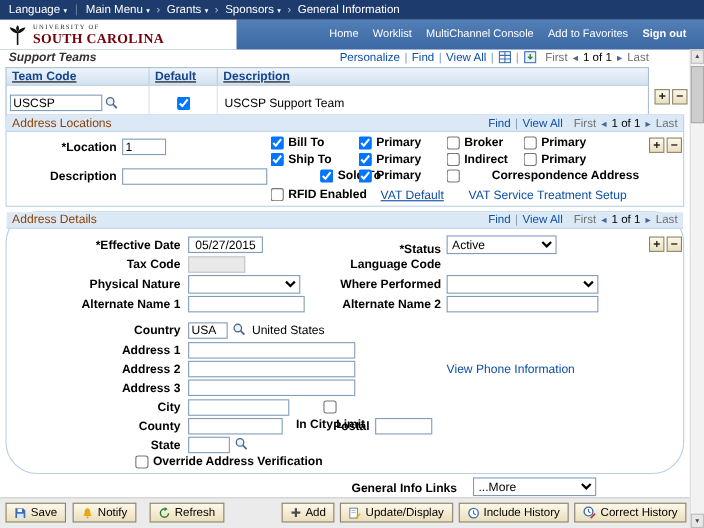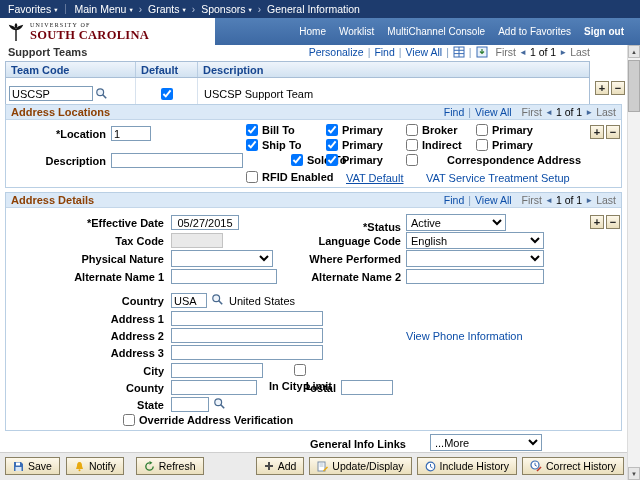--- a/index.html
+++ b/index.html
@@ -30,36 +30,36 @@
   .ptool { display:flex; align-items:center; font-size:10.5px; white-space:nowrap; }
   .tsep { margin:0 4px; color:#7e9cc0; }
   .tsep::before { content:"|"; }
   .navic { color:#44699d; font-size:8px; margin:0 3px; cursor:pointer; }
   .navtxt { color:#707070; }
   .pagetxt { color:#000; }
   .iconbox { display:inline-flex; cursor:pointer; }
 
   
   #st-grid { position:absolute; left:5px; top:61px; width:585px; }
-  .ghrow { display:flex; height:17px; background:linear-gradient(#eef4fb,#d2e2f1); border:1px solid #a8bed6; }
+  .ghrow { display:flex; height:17px; background:linear-gradient(#eef4fb,#d2e2f1); border:1px solid #a8bed6;text-decoration:underline; }
   .ghcell { display:flex; align-items:center; padding-left:5px; color:#16458f; font-weight:bold; border-right:1px solid #b9cde2; }
   .gdrow { display:flex; height:32px; border:1px solid #a8bed6; border-top:none; background:#fff; align-items:center; }
   .gdcell { display:flex; align-items:center; height:100%; border-right:1px solid #d7e2ee; }
 
   
   .tb { position:absolute; height:15px; border:1px solid #7f9db9; background:#fff; font:11px "Liberation Sans",sans-serif; padding:0 2px; color:#000; }
   .tb:disabled { background:#e9e9e9; border-color:#c3c3c3; }
   .sel { position:absolute; height:17px; border:1px solid #7f9db9; background:#fff; font:11px "Liberation Sans",sans-serif; color:#000; }
   input[type="checkbox"] { width:12px; height:12px; margin:0; cursor:pointer; }
   .pm { width:14px; height:14px; border:1px solid #8a8163; background:linear-gradient(#fdf8ea,#eadfbd); display:inline-flex; align-items:center; justify-content:center; font-weight:bold; font-size:11px; line-height:1; cursor:pointer; color:#222; }
 
   
   .gbox { position:absolute; border:1px solid #b9cfe4; background:#fff; }
   .gbox-hd { position:absolute; left:0; top:0; right:0; height:15px; background:#dbe9f7; border-bottom:1px solid #c3d6e9; display:flex; align-items:center; padding:0 5px; }
-  .gbox-title { color:#8d4004; font-weight:bold; }
+  .gbox-title { color:#8d4004; font-weight:normal; }
   .gbox-tool { margin-left:auto; }
   .fl { position:absolute; width:158px; text-align:right; font-weight:bold; white-space:nowrap; }
   .fl2 { position:absolute; left:240px; width:155px; text-align:right; font-weight:bold; white-space:nowrap; }
   .fl100 { position:absolute; left:0; width:100px; text-align:right; font-weight:bold; white-space:nowrap; }
   .cbrow { position:absolute; display:flex; align-items:center; gap:4px; white-space:nowrap; }
   .cblabel { font-weight:bold; }
 
   
   #footer { position:absolute; left:0; top:452px; width:640px; height:28px; background:#ebebeb; border-top:1px solid #cfcfcf; }
   .btngrp { position:absolute; top:4px; display:flex; gap:6px; }
@@ -68,21 +68,21 @@
   
   #scrollbar { position:absolute; left:627px; top:45px; width:13px; height:435px; background:#f2f2f2; border-left:1px solid #dcdcdc; }
   .sbbtn { position:absolute; left:0; width:12px; height:13px; background:#e7e7e7; border:1px solid #bdbdbd; font-size:6px; color:#4a4a4a; display:flex; align-items:center; justify-content:center; cursor:pointer; }
   #sb-thumb { position:absolute; left:0; top:15px; width:12px; height:52px; background:#cdcdcd; border:1px solid #ababab; cursor:pointer; }
 </style>
 </head>
 <body>
 
 <div id="topnav">
   <span class="mitem">
-    <span>Favorites</span>
+    <span>Language</span>
     <span class="caret">▾</span>
   </span>
   <span class="vsep"></span>
   <span class="mitem">
     <span>Main Menu</span>
     <span class="caret">▾</span>
   </span>
   <span class="crumbsep"></span>
   <span class="mitem">
     <span>Grants</span>
@@ -111,21 +111,21 @@
   </div>
   <div id="banner-links">
     <span class="blink">Home</span>
     <span class="blink">Worklist</span>
     <span class="blink">MultiChannel Console</span>
     <span class="blink">Add to Favorites</span>
     <span class="blink signout">Sign out</span>
   </div>
 </div>
 
-<div class="abs bold" style="left:8px; top:46px; color:#333;">Support Teams</div>
+<div class="abs bold" style="left:8px; top:46px; color:#333;font-style:italic;">Support Teams</div>
 
 <div class="ptool abs" style="top:46px; right:50px;">
   <span class="link">Personalize</span>
   <span class="tsep"></span>
   <span class="link">Find</span>
   <span class="tsep"></span>
   <span class="link">View All</span>
   <span class="tsep"></span>
   <span class="iconbox">
     <svg width="12" height="12" viewBox="0 0 12 12">
@@ -250,21 +250,21 @@
     <input type="checkbox" style="">
     <span class="cblabel">RFID Enabled</span>
   </label>
   <span class="link abs" style="left:340px; top:67px;text-decoration:underline;">VAT Default</span>
   <span class="link abs" style="left:420px; top:67px;">VAT Service Treatment Setup</span>
 
   <span class="pm abs" style="left:584px; top:20px;">+</span>
   <span class="pm abs" style="left:600px; top:20px;">−</span>
 </div>
 
-<div class="gbox" style="left:5px; top:192px; width:617px; height:239px;">
+<div class="gbox" style="left:5px; top:192px; width:617px; height:239px;border-radius:29px;">
   <div class="gbox-hd">
     <span class="gbox-title">Address Details</span>
     <div class="ptool gbox-tool">
       <span class="link">Find</span>
       <span class="tsep"></span>
       <span class="link">View All</span>
       <span class="navtxt" style="margin-left:10px;">First</span>
       <span class="navic">◄</span>
       <span class="pagetxt">1 of 1</span>
       <span class="navic">►</span>
@@ -277,23 +277,20 @@
   <span class="fl2" style="top:28px;">*Status</span>
   <select class="sel" style="left:400px; top:21px; width:100px;">
     <option>Active</option>
   </select>
   <span class="pm abs" style="left:584px; top:22px;">+</span>
   <span class="pm abs" style="left:600px; top:22px;">−</span>
 
   <span class="fl" style="top:42px;">Tax Code</span>
   <input class="tb" style="left: 165px; top: 40px; width: 52px;" disabled="" value="">
   <span class="fl2" style="top:42px;">Language Code</span>
-  <select class="sel" style="left:400px; top:39px; width:138px;">
-    <option>English</option>
-  </select>
 
   <span class="fl" style="top:60px;">Physical Nature</span>
   <select class="sel" style="left:165px; top:57px; width:102px;"></select>
   <span class="fl2" style="top:60px;">Where Performed</span>
   <select class="sel" style="left:400px; top:57px; width:138px;"></select>
 
   <span class="fl" style="top:78px;">Alternate Name 1</span>
   <input class="tb" style="left: 165px; top: 76px; width: 106px;" value="">
   <span class="fl2" style="top:78px;">Alternate Name 2</span>
   <input class="tb" style="left: 400px; top: 76px; width: 138px;" value="">
@@ -338,21 +335,21 @@
         <line x1="7.8" y1="7.8" x2="11.2" y2="11.2" stroke="#4a6a8f" stroke-width="1.6"></line>
       </svg>
   </span>
 
   <label class="cbrow" style="left:117px; top:221px;">
     <input type="checkbox" style="">
     <span class="cblabel">Override Address Verification</span>
   </label>
 </div>
 
-<span class="abs bold" style="left:310px; top:438px; width:115px; text-align:left;">General Info Links</span>
+<span class="abs bold" style="left:310px; top:438px; width:115px; text-align:center;">General Info Links</span>
 <select class="sel" style="left:430px; top:434px; width:112px;">
   <option>...More</option>
 </select>
 
 <div id="footer">
   <div class="btngrp" style="left:5px;">
     <button class="btn">
       <span class="iconbox">
         <svg width="11" height="11" viewBox="0 0 11 11">
             <path d="M1 1 h7 l2 2 v7 h-9 z" fill="#3a6db5"></path>

